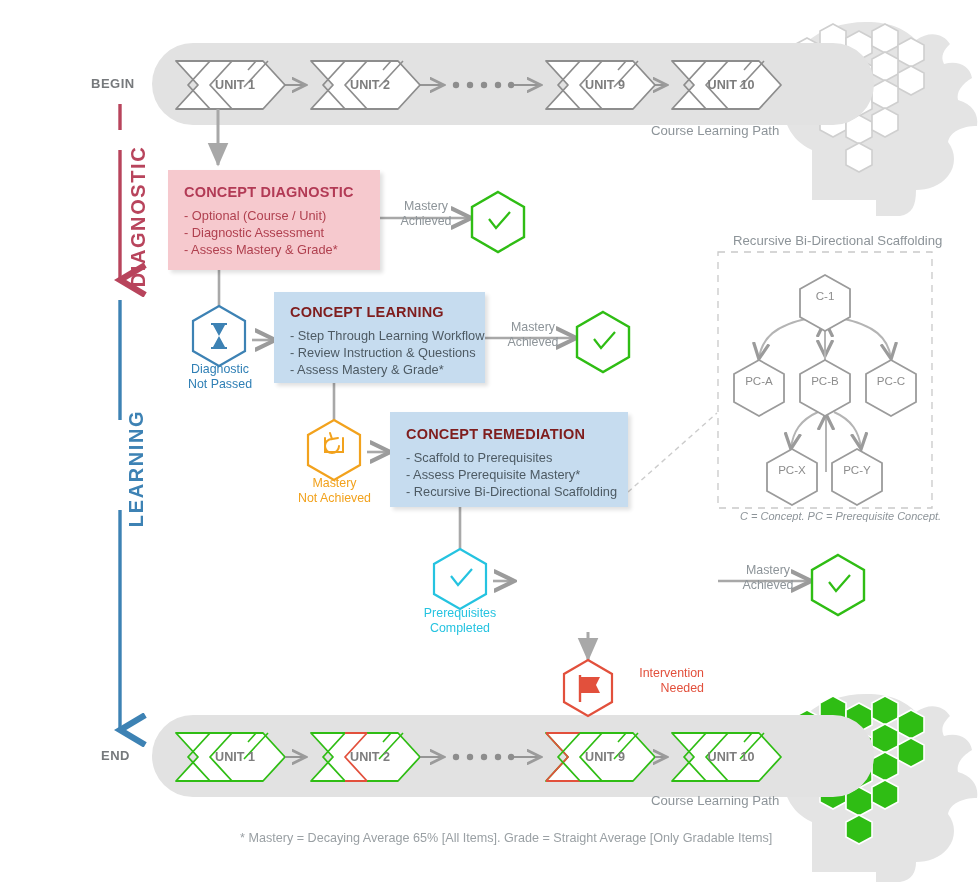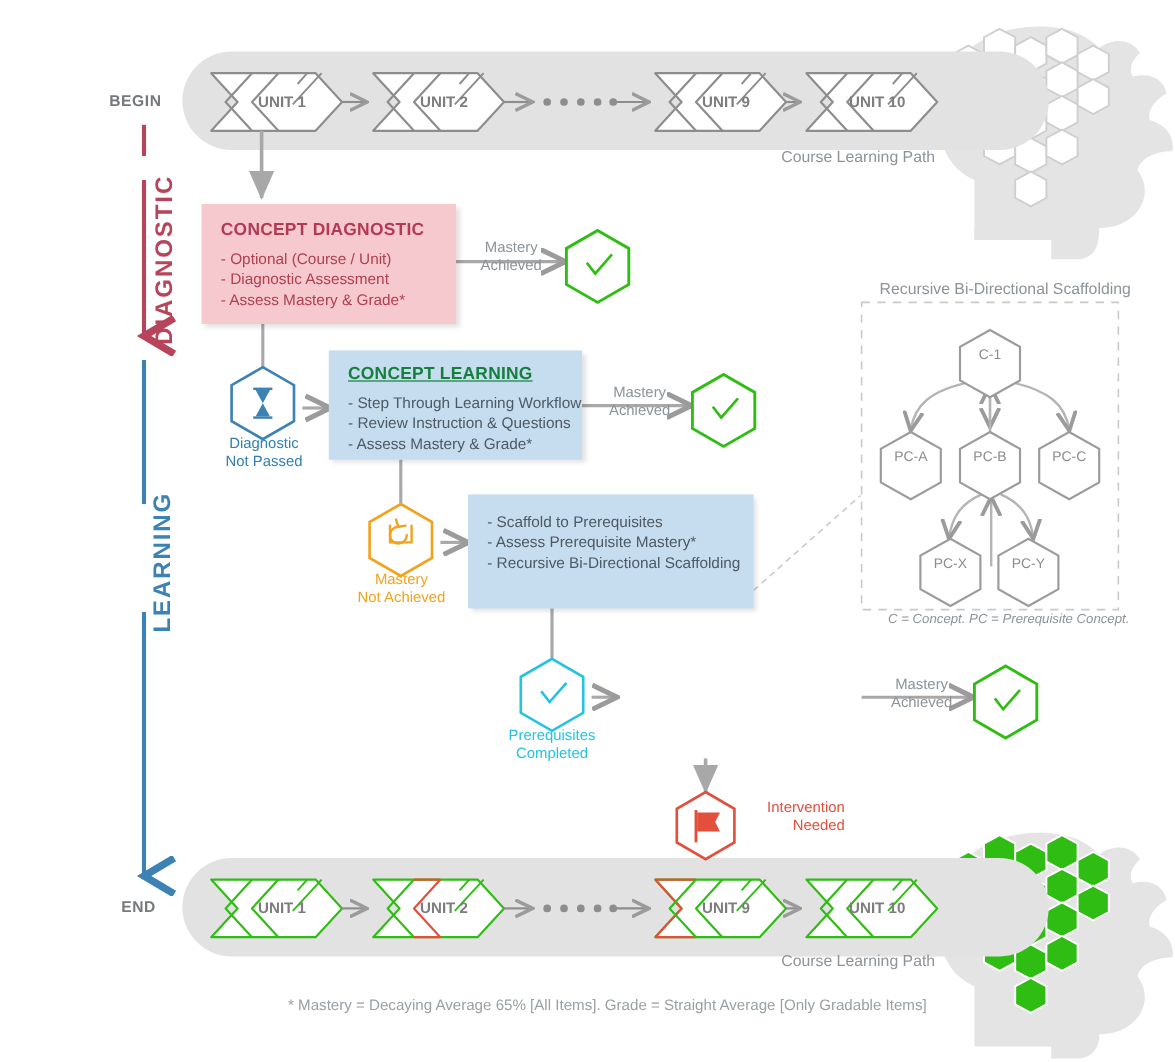--- a/index.html
+++ b/index.html
@@ -7,21 +7,21 @@
   #stage{position:relative;width:979px;height:885px;overflow:hidden;background:#fff;}
   svg{display:block;}
   #bg{position:absolute;left:0;top:0;width:979px;height:885px;}
 
   
   .boxwrap{position:absolute;box-sizing:border-box;}
   .box-pink{background:#f6c9ce;box-shadow:3px 3px 4px rgba(0,0,0,.12);}
   .box-blue{background:#c6dcef;box-shadow:3px 3px 4px rgba(0,0,0,.12);}
   .box-title{font-weight:bold;font-size:14.5px;letter-spacing:.2px;margin:0 0 7px 0;}
   .box-title.pink{color:#b23a55;}
-  .box-title.blue{color:#15803d;text-decoration:underline;}
+  .box-title.blue{color:#7f1d1d;}
   .box-li{font-size:12.8px;line-height:17px;white-space:nowrap;}
   .box-li.pink{color:#b0404f;}
   .box-li.blue{color:#4d5a63;}
 
   .lbl{position:absolute;font-size:12.4px;line-height:15px;color:#8d9499;text-align:center;white-space:nowrap;}
   .lbl.grey{color:#8d9499;}
   .lbl.blue{color:#2f7fb5;}
   .lbl.orange{color:#f2a21d;}
   .lbl.cyan{color:#25c3e0;}
   .lbl.red{color:#e2503c;}
@@ -340,20 +340,21 @@
   <div class="lbl grey" style="left:491px;top:320px;width:84px;">
     <span>Mastery</span><br>
     <span>Achieved</span>
   </div>
   <div class="lbl blue" style="left:175px;top:362px;width:90px;">
     <span>Diagnostic</span><br>
     <span>Not Passed</span>
   </div>
 
   <div class="boxwrap box-blue" style="left:390px;top:412px;width:238px;height:95px;padding:14px 0 0 16px;">
+    <div class="box-title blue">CONCEPT REMEDIATION</div>
     <div class="box-li blue">- Scaffold to Prerequisites</div>
     <div class="box-li blue">- Assess Prerequisite Mastery*</div>
     <div class="box-li blue">- Recursive Bi-Directional Scaffolding</div>
   </div>
   <div class="lbl orange" style="left:288px;top:476px;width:93px;">
     <span>Mastery</span><br>
     <span>Not Achieved</span>
   </div>
 
   <div class="lbl grey" style="left:726px;top:563px;width:84px;">

